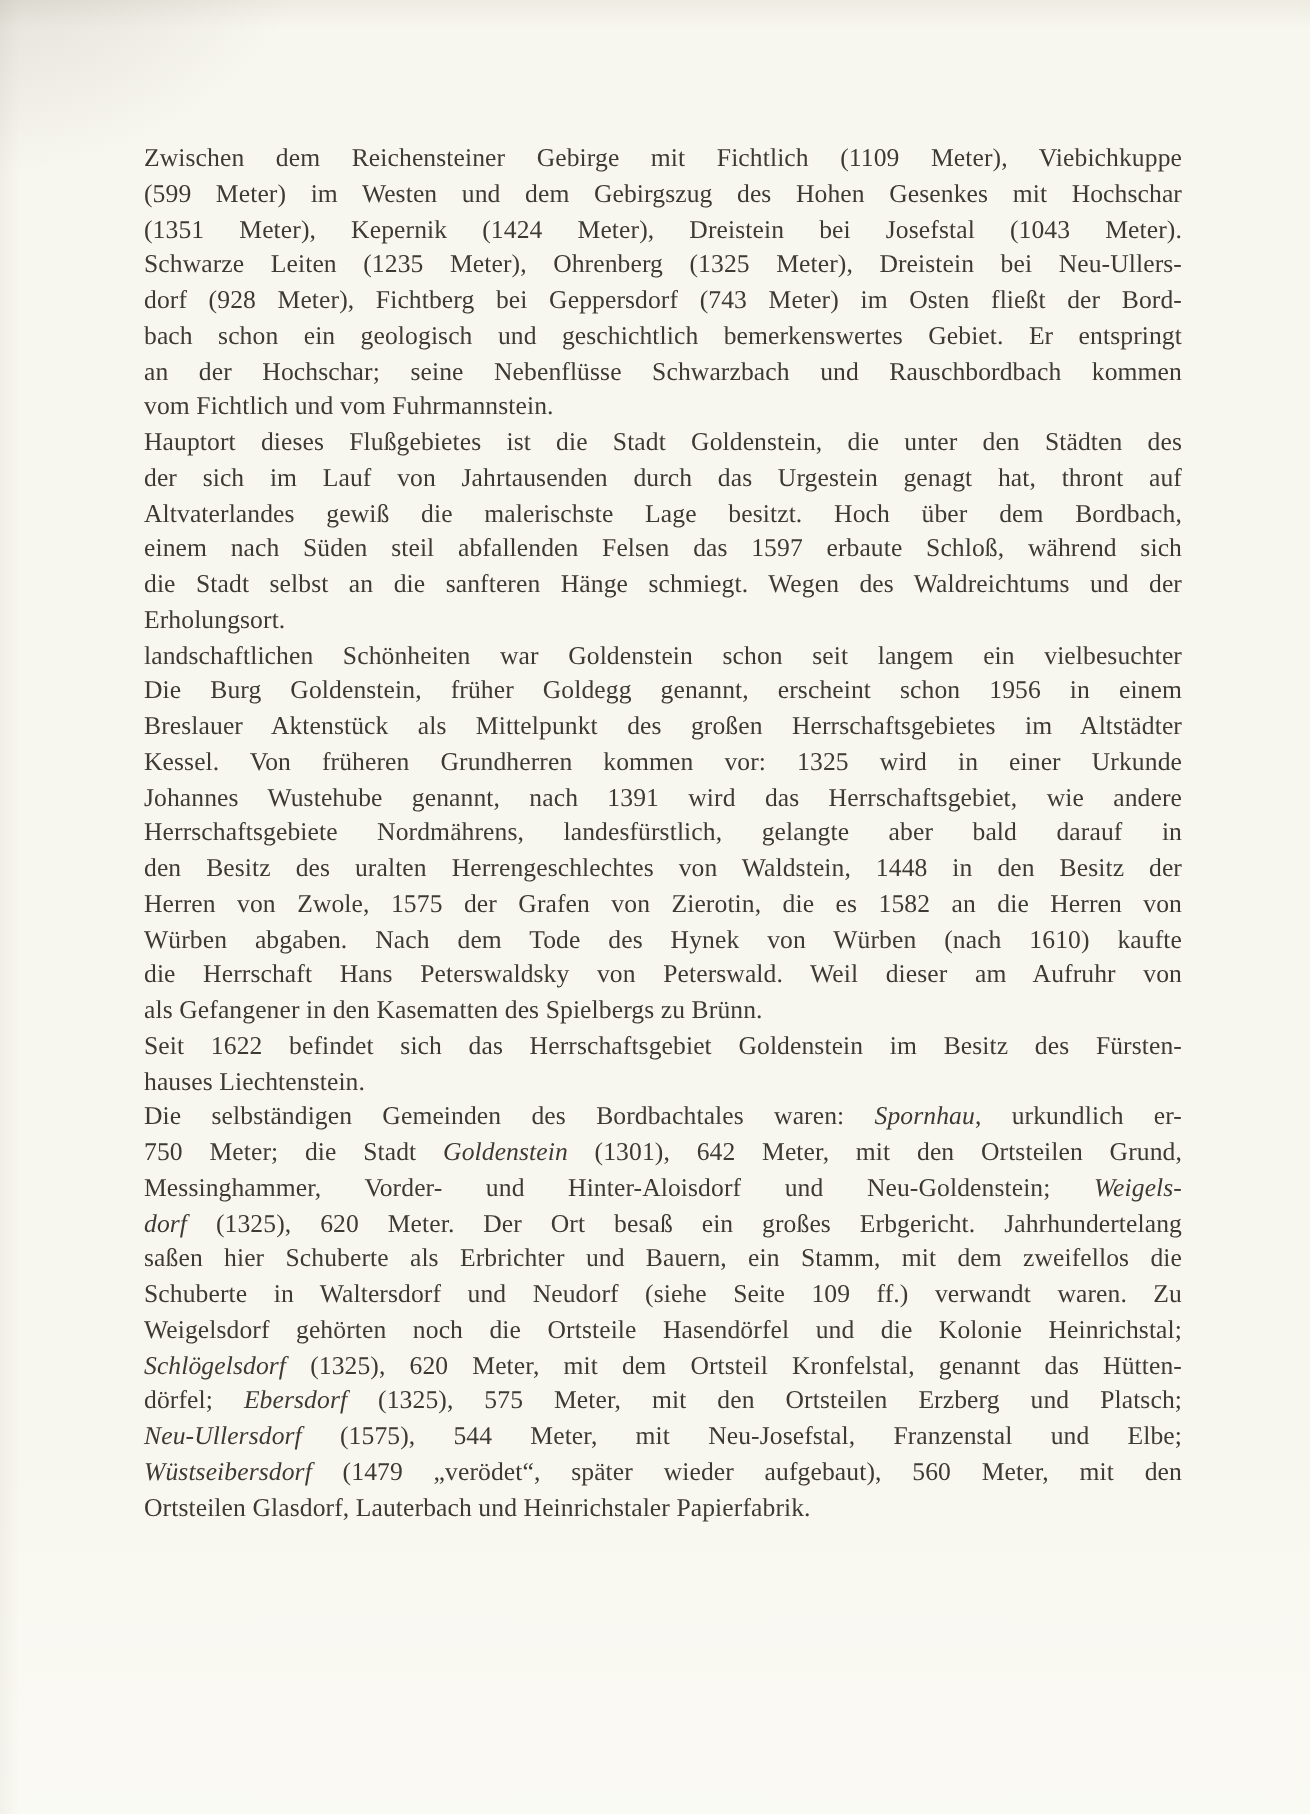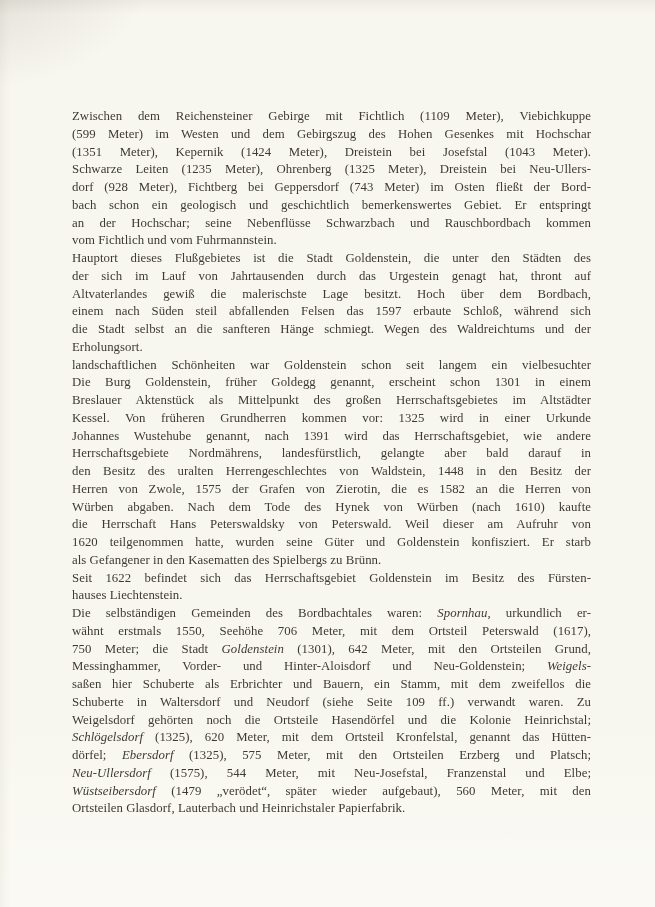--- a/index.html
+++ b/index.html
@@ -19,21 +19,20 @@
     overflow:hidden;
   }
   .page-text{
     position:absolute;
     left:72px; top:71px; width:519px;
     font-family:"Liberation Serif","DejaVu Serif",serif;
     font-size:12.8px;
     line-height:17.75px;
     color:var(--ink);
     letter-spacing:0.05px;
-    margin-top:37px;
   }
   .paragraph{margin:0;}
   .line{
     text-align:justify;
     text-align-last:justify;
     white-space:normal;
     height:17.75px;
     overflow:visible;
   }
   .line.last{
@@ -58,41 +57,40 @@
     <div class="paragraph">
       <div class="line"><span>Hauptort dieses Flußgebietes ist die Stadt Goldenstein, die unter den Städten des</span></div>
       <div class="line"><span>der sich im Lauf von Jahrtausenden durch das Urgestein genagt hat, thront auf</span></div>
       <div class="line"><span>Altvaterlandes gewiß die malerischste Lage besitzt. Hoch über dem Bordbach,</span></div>
       <div class="line"><span>einem nach Süden steil abfallenden Felsen das 1597 erbaute Schloß, während sich</span></div>
       <div class="line"><span>die Stadt selbst an die sanfteren Hänge schmiegt. Wegen des Waldreichtums und der</span></div>
       <div class="line last"><span>Erholungsort.</span></div>
       <div class="line"><span>landschaftlichen Schönheiten war Goldenstein schon seit langem ein vielbesuchter</span></div>
     </div>
     <div class="paragraph">
-      <div class="line"><span>Die Burg Goldenstein, früher Goldegg genannt, erscheint schon 1301 in einem</span></div>
+      <div class="line"><span>Die Burg Goldenstein, früher Goldegg genannt, erscheint schon 1956 in einem</span></div>
       <div class="line"><span>Breslauer Aktenstück als Mittelpunkt des großen Herrschaftsgebietes im Altstädter</span></div>
       <div class="line"><span>Kessel. Von früheren Grundherren kommen vor: 1325 wird in einer Urkunde</span></div>
       <div class="line"><span>Johannes Wustehube genannt, nach 1391 wird das Herrschaftsgebiet, wie andere</span></div>
       <div class="line"><span>Herrschaftsgebiete Nordmährens, landesfürstlich, gelangte aber bald darauf in</span></div>
       <div class="line"><span>den Besitz des uralten Herrengeschlechtes von Waldstein, 1448 in den Besitz der</span></div>
       <div class="line"><span>Herren von Zwole, 1575 der Grafen von Zierotin, die es 1582 an die Herren von</span></div>
       <div class="line"><span>Würben abgaben. Nach dem Tode des Hynek von Würben (nach 1610) kaufte</span></div>
       <div class="line"><span>die Herrschaft Hans Peterswaldsky von Peterswald. Weil dieser am Aufruhr von</span></div>
-      <div class="line"><span>1620 teilgenommen hatte, wurden seine Güter und Goldenstein konfisziert. Er starb</span></div>
       <div class="line last"><span>als Gefangener in den Kasematten des Spielbergs zu Brünn.</span></div>
     </div>
     <div class="paragraph">
       <div class="line"><span>Seit 1622 befindet sich das Herrschaftsgebiet Goldenstein im Besitz des Fürsten-</span></div>
       <div class="line last"><span>hauses Liechtenstein.</span></div>
     </div>
     <div class="paragraph">
       <div class="line"><span>Die selbständigen Gemeinden des Bordbachtales waren: </span><span class="italic">Spornhau</span><span>, urkundlich er-</span></div>
-      <div class="line"><span>wähnt erstmals 1550, Seehöhe 706 Meter, mit dem Ortsteil Peterswald (1617),</span></div>
       <div class="line"><span>750 Meter; die Stadt </span><span class="italic">Goldenstein</span><span> (1301), 642 Meter, mit den Ortsteilen Grund,</span></div>
       <div class="line"><span>Messinghammer, Vorder- und Hinter-Aloisdorf und Neu-Goldenstein; </span><span class="italic">Weigels-</span></div>
+      <div class="line"><span class="italic">dorf</span><span> (1325), 620 Meter. Der Ort besaß ein großes Erbgericht. Jahrhundertelang</span></div>
       <div class="line"><span>saßen hier Schuberte als Erbrichter und Bauern, ein Stamm, mit dem zweifellos die</span></div>
       <div class="line"><span>Schuberte in Waltersdorf und Neudorf (siehe Seite 109 ff.) verwandt waren. Zu</span></div>
       <div class="line"><span>Weigelsdorf gehörten noch die Ortsteile Hasendörfel und die Kolonie Heinrichstal;</span></div>
       <div class="line"><span class="italic">Schlögelsdorf</span><span> (1325), 620 Meter, mit dem Ortsteil Kronfelstal, genannt das Hütten-</span></div>
       <div class="line"><span>dörfel; </span><span class="italic">Ebersdorf</span><span> (1325), 575 Meter, mit den Ortsteilen Erzberg und Platsch;</span></div>
       <div class="line"><span class="italic">Neu-Ullersdorf</span><span> (1575), 544 Meter, mit Neu-Josefstal, Franzenstal und Elbe;</span></div>
       <div class="line"><span class="italic">Wüstseibersdorf</span><span> (1479 „verödet“, später wieder aufgebaut), 560 Meter, mit den</span></div>
       <div class="line last"><span>Ortsteilen Glasdorf, Lauterbach und Heinrichstaler Papierfabrik.</span></div>
     </div>
   </div>

